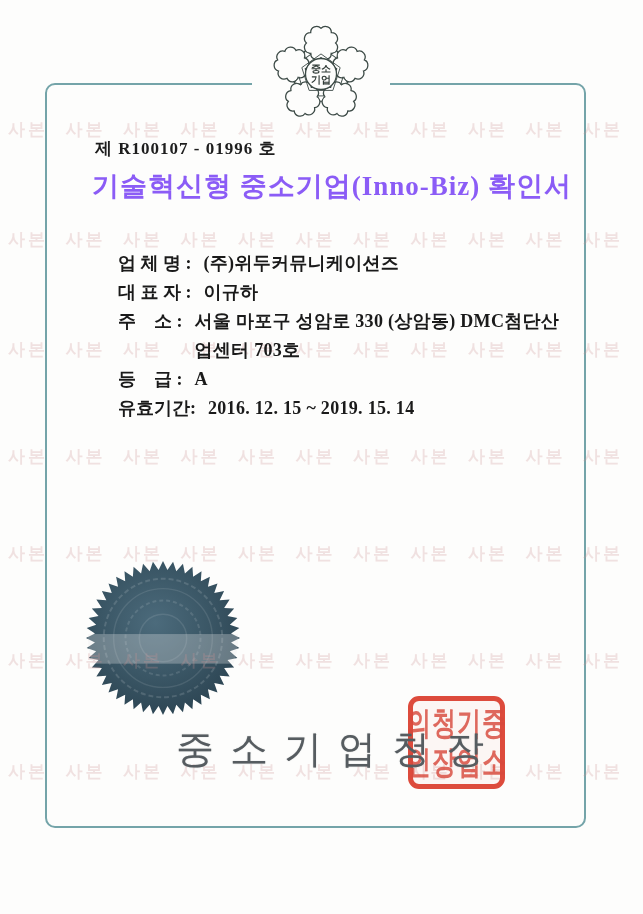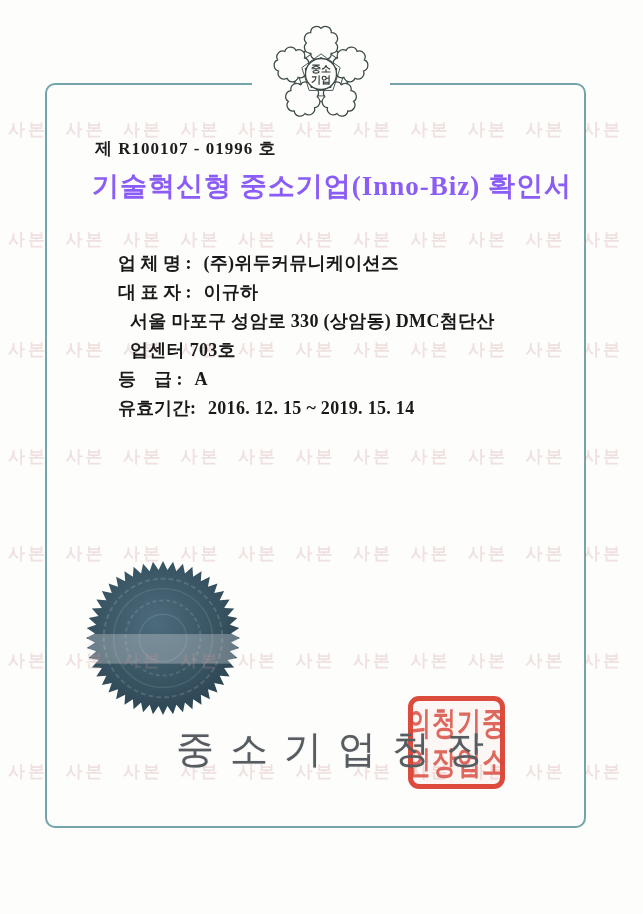--- a/index.html
+++ b/index.html
@@ -192,20 +192,21 @@
     <div class="fields">
       <div class="field-row">
         <span class="field-label">업 체 명 :</span>
         <span class="field-value">(주)위두커뮤니케이션즈</span>
       </div>
       <div class="field-row">
         <span class="field-label">대 표 자 :</span>
         <span class="field-value">이규하</span>
       </div>
       <div class="field-row">
+        <span class="field-label">주    소 :</span>
         <span class="field-value">서울 마포구 성암로 330 (상암동) DMC첨단산업센터 703호</span>
       </div>
       <div class="field-row">
         <span class="field-label">등    급 :</span>
         <span class="field-value">A</span>
       </div>
       <div class="field-row">
         <span class="field-label">유효기간:</span>
         <span class="field-value">2016. 12. 15 ~ 2019. 15. 14</span>
       </div>

